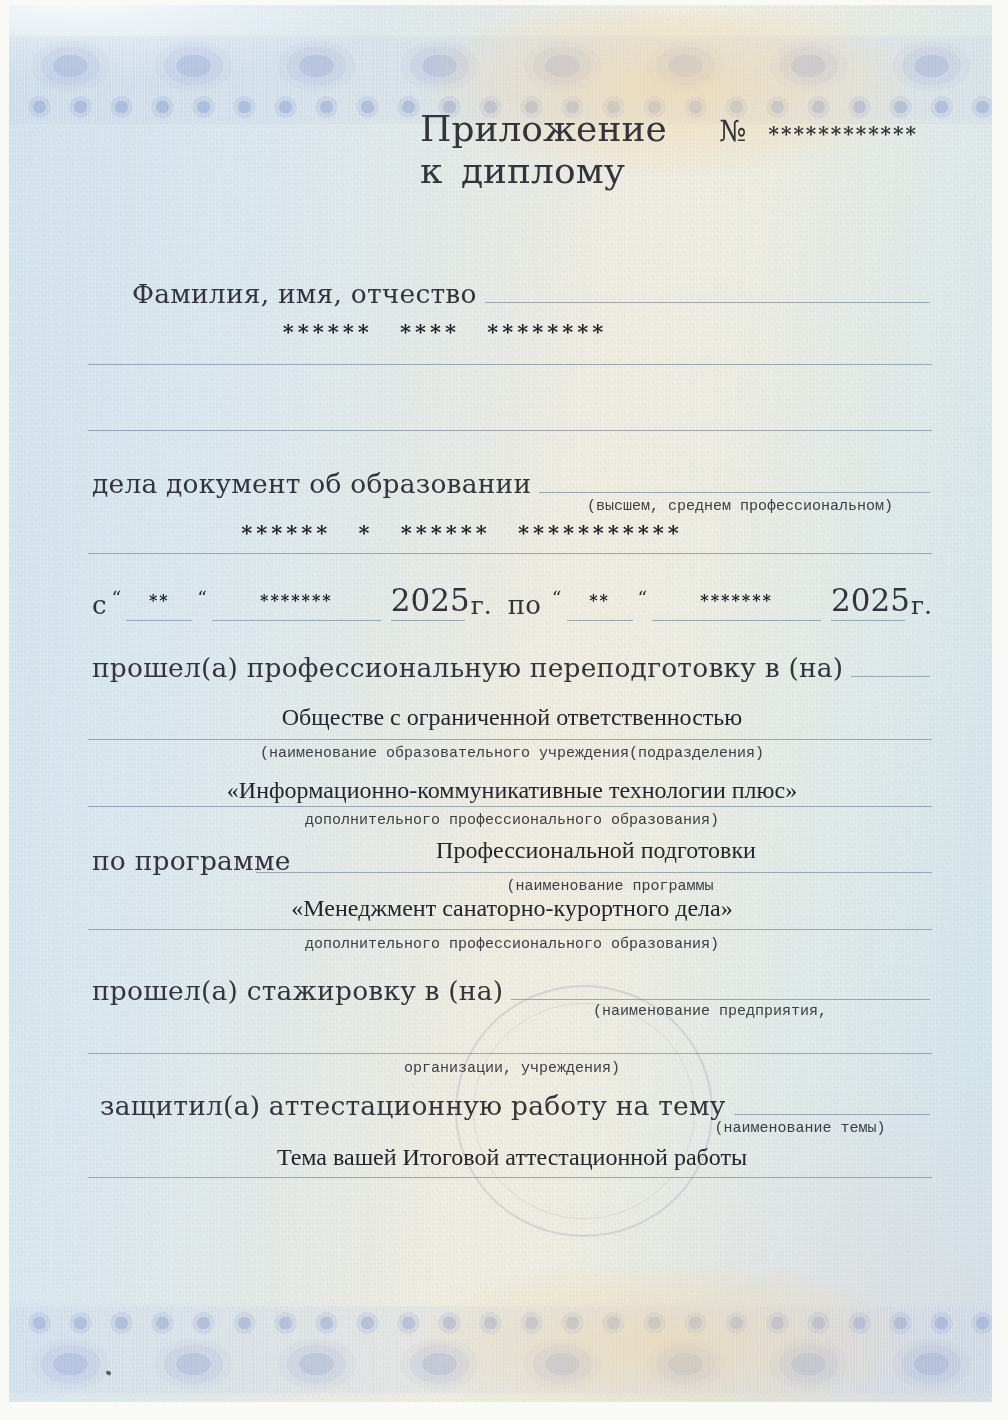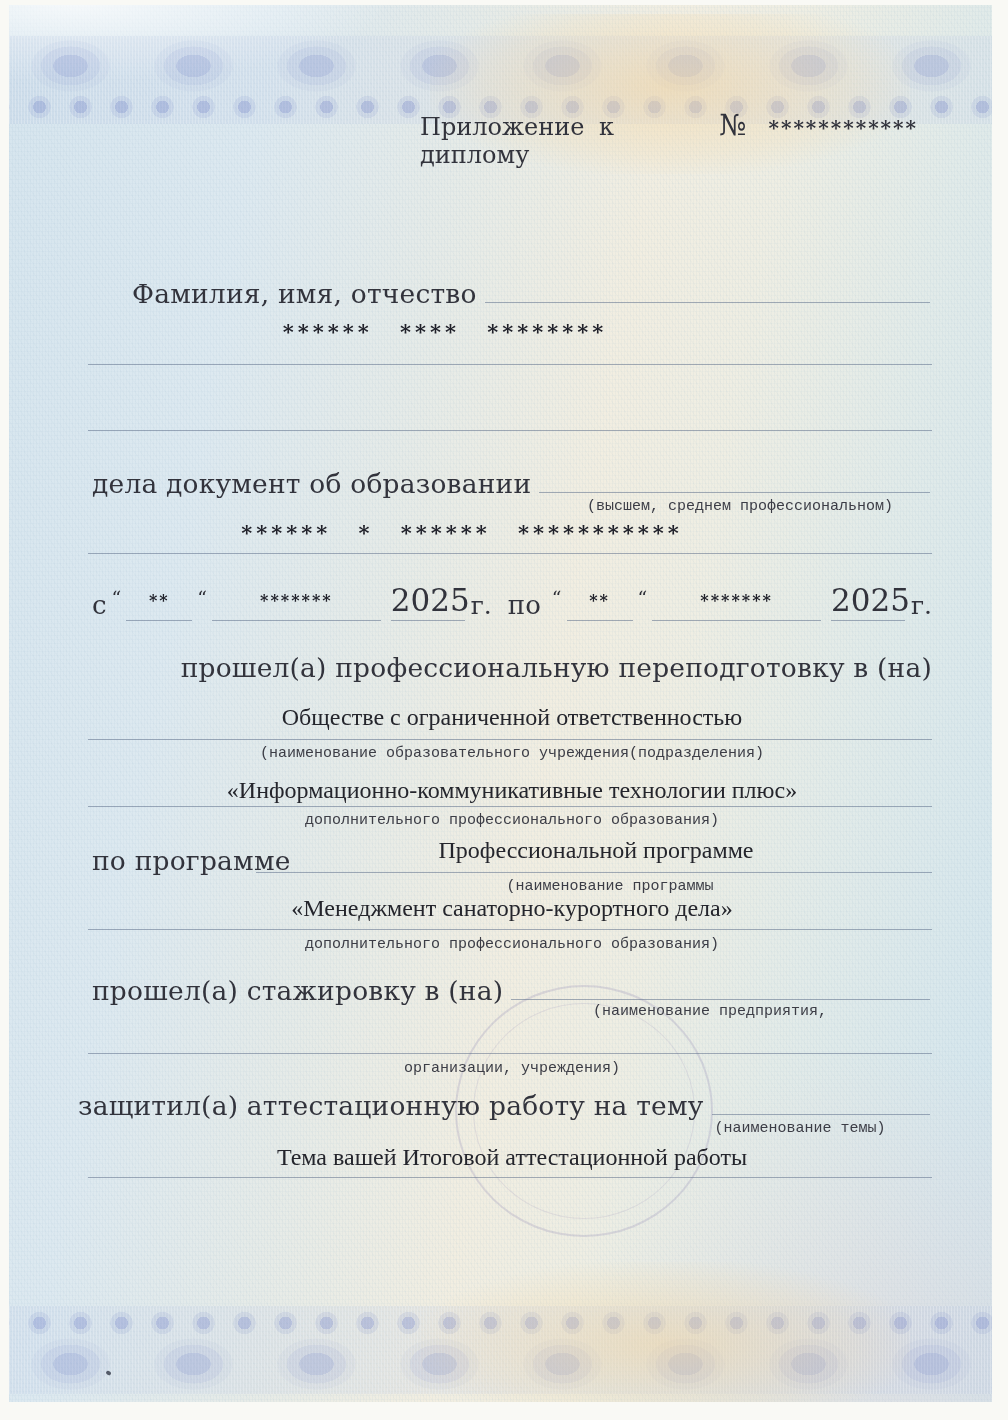--- a/index.html
+++ b/index.html
@@ -75,21 +75,21 @@
   .hint{font-family:Liberation Mono, monospace;font-size:15px;color:var(--hint-ink);text-align:center;}
   .value{font-family:"Liberation Serif",serif;font-size:24px;color:var(--value-ink);text-align:center;}
   .stars{font-family:"DejaVu Serif",serif;font-weight:bold;font-size:21px;color:#20212a;
          letter-spacing:4px;word-spacing:16px;text-align:center;}
   .hrule{position:absolute;left:88px;right:76px;border-top:1px solid var(--rule);height:0;}
   .flex-row{display:flex;align-items:flex-end;}
   .flex-row .rule{flex:1;border-bottom:1px solid var(--rule);height:0;margin:0 2px 6px 8px;}
 
   
   .header{top:108px;left:420px;right:90px;display:flex;align-items:baseline;}
-  .header .title{font-size:24px;word-spacing:7px;}
+  .header .title{font-size:36px;word-spacing:7px;}
   .header .numero{font-size:29px;margin-left:34px;}
   .header .numstars{margin-left:22px;font-size:20px;letter-spacing:2px;font-weight:bold;}
 
   
   .date-row{top:582px;left:92px;right:76px;display:flex;align-items:flex-end;font-size:26px;}
   .date-row .q{font-size:19px;transform:translateY(-12px);margin:0 5px;color:#2c2d35;}
   .seg{border-bottom:1px solid var(--rule);text-align:center;}
   .seg-day{width:66px;}
   .seg-month{flex:1;}
   .seg-year{width:74px;margin-left:10px;}
@@ -161,48 +161,48 @@
     <span class="q">“</span>
     <span class="seg seg-month">
         <span class="st">*******</span>
       </span>
     <span class="seg seg-year">
         <span class="yr">2025</span>
       </span>
     <span class="gsuf">г.</span>
   </div>
 
-  <div class="abs flex-row" style="top:652px;left:92px;right:76px;flex-direction:column;">
+  <div class="abs flex-row" style="top:652px;left:92px;right:76px;">
     <span class="label">прошел(а) профессиональную переподготовку в (на)</span>
     <span class="rule"></span>
   </div>
   <div class="abs value" style="top:703px;left:92px;right:76px;">Обществе с ограниченной ответственностью</div>
   <div class="hrule" style="top:739px;"></div>
   <div class="abs hint" style="top:745px;left:92px;right:76px;">(наименование образовательного учреждения(подразделения)</div>
   <div class="abs value" style="top:776px;left:92px;right:76px;">«Информационно-коммуникативные технологии плюс»</div>
   <div class="hrule" style="top:806px;"></div>
   <div class="abs hint" style="top:812px;left:92px;right:76px;">дополнительного профессионального образования)</div>
 
-  <div class="abs value" style="top:836px;left:260px;right:76px;">Профессиональной программе</div>
+  <div class="abs value" style="top:836px;left:260px;right:76px;">Профессиональной подготовки</div>
   <div class="abs label" style="top:845px;left:92px;">по программе</div>
   <div class="hrule" style="top:872px;left:256px;"></div>
   <div class="abs hint" style="top:878px;left:420px;width:380px;">(наименование программы</div>
   <div class="abs value" style="top:894px;left:92px;right:76px;">«Менеджмент санаторно-курортного дела»</div>
   <div class="hrule" style="top:929px;"></div>
   <div class="abs hint" style="top:936px;left:92px;right:76px;">дополнительного профессионального образования)</div>
 
   <div class="abs hint" style="top:1003px;left:560px;width:300px;">(наименование предприятия,</div>
   <div class="abs flex-row" style="top:975px;left:92px;right:76px;">
     <span class="label">прошел(а) стажировку в (на)</span>
     <span class="rule"></span>
   </div>
   <div class="hrule" style="top:1053px;"></div>
   <div class="abs hint" style="top:1060px;left:92px;right:76px;">организации, учреждения)</div>
 
-  <div class="abs flex-row" style="top:1090px;left:78px;right:76px;">
+  <div class="abs flex-row" style="top:1090px;left:100px;right:76px;">
     <span class="label">защитил(а) аттестационную работу на тему</span>
     <span class="rule"></span>
   </div>
   <div class="abs hint" style="top:1120px;left:660px;width:280px;">(наименование темы)</div>
   <div class="abs value" style="top:1143px;left:92px;right:76px;">Тема вашей Итоговой аттестационной работы</div>
   <div class="hrule" style="top:1177px;"></div>
 
   <div class="speck"></div>
 
   <div class="edge edge-top"></div>

